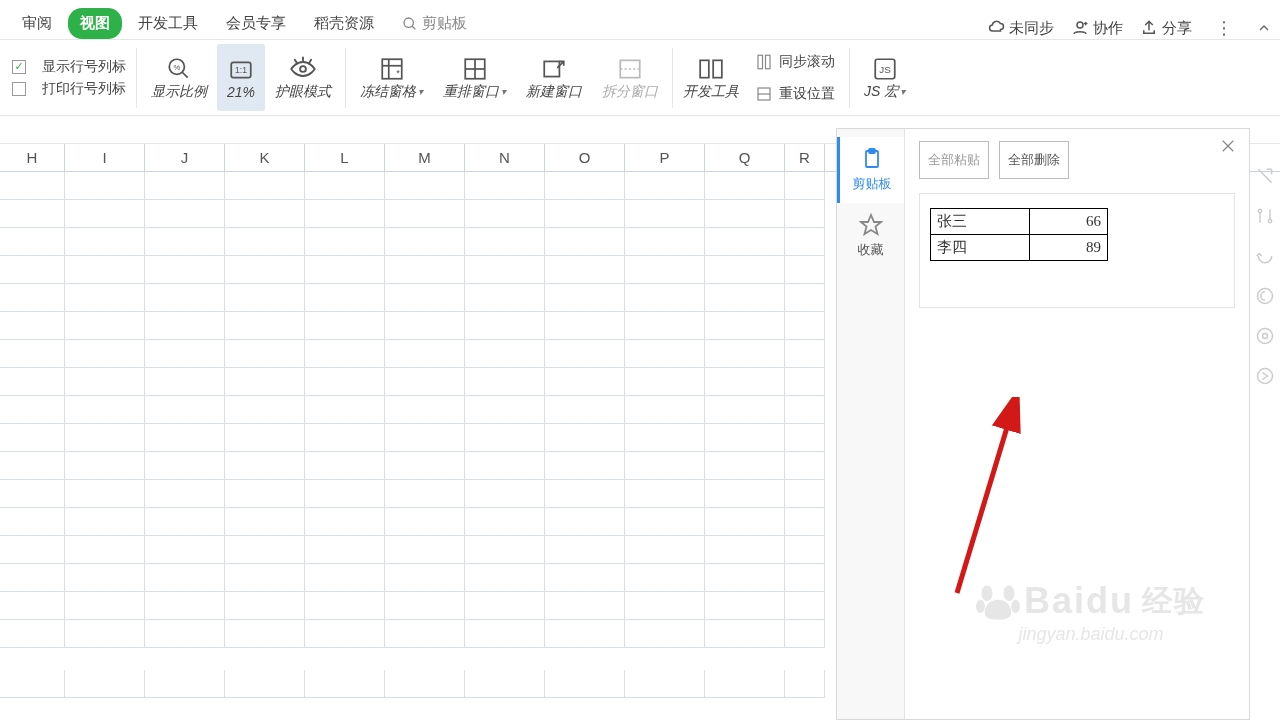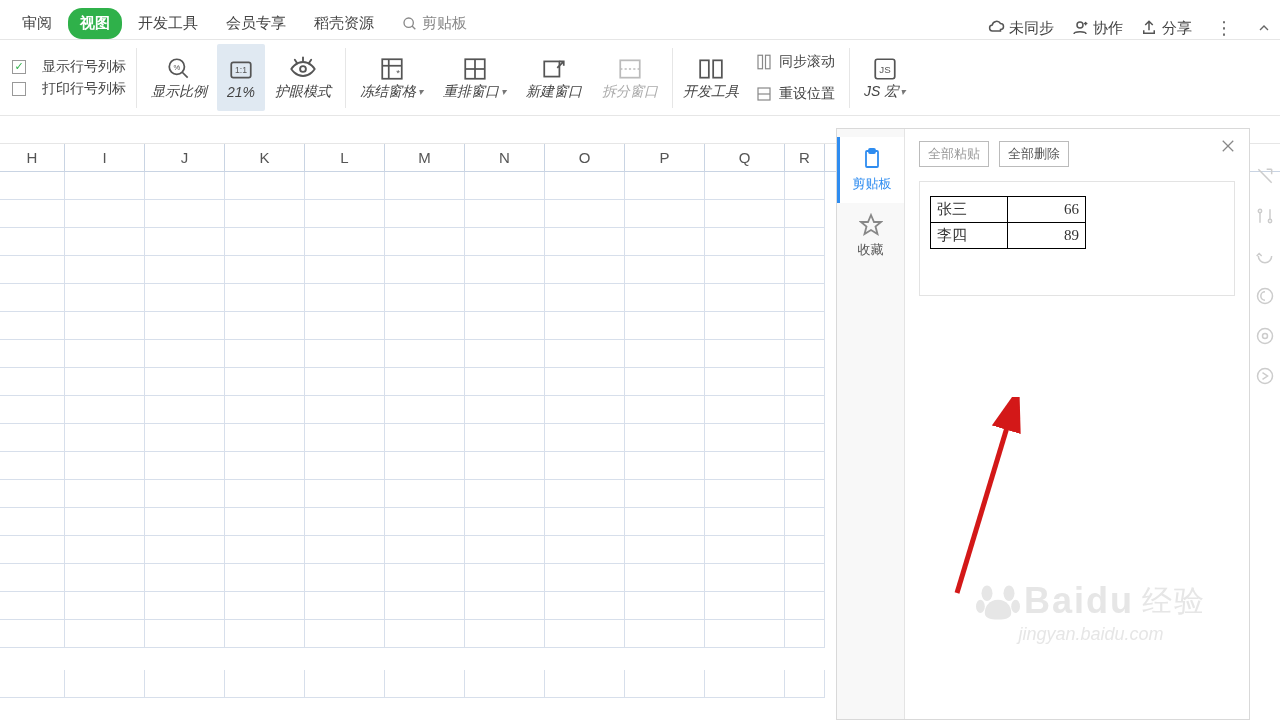--- a/index.html
+++ b/index.html
@@ -47,40 +47,40 @@
   .empty-gap { height: 22px; }
 
   
   .panel { position: absolute; top: 128px; left: 836px; width: 414px; height: 592px; background: #fff; border: 1px solid #d9d9d9; display:flex; }
   .panel-side { width: 68px; background: #f8f8f8; border-right: 1px solid #e4e4e4; display: flex; flex-direction: column; align-items: center; padding-top: 8px; }
   .side-item { width: 100%; display:flex; flex-direction:column; align-items:center; padding: 10px 0; font-size: 13px; color: #555; cursor:pointer; }
   .side-item.active { background: #fff; border-left: 3px solid #2e8cf0; color:#2e8cf0; }
   .side-item svg{width:24px;height:24px;margin-bottom:4px;}
   .panel-main { flex:1; padding: 12px 14px; position:relative; }
   .panel-btns { display:flex; gap:10px; margin-bottom:14px; }
-  .pbtn { border:1px solid #bbb; padding:3px 8px; font-size:13px; background:#fff; cursor:pointer; color:#555; }
+  .pbtn { border:1px solid #bbb; padding:9px 8px; font-size:13px; background:#fff; cursor:pointer; color:#555; }
   .pbtn.ghost{ color:#999; }
   .close-x { position:absolute; top:8px; right:12px; width:18px; height:18px; cursor:pointer; color:#888; }
-  .clip-table { border-collapse: collapse; width: 156px; margin-top:4px; }
+  .clip-table { border-collapse: collapse; width: 178px; margin-top:4px; }
   .clip-table td { border:1px solid #000; padding:3px 6px; font-size:15px; }
   .clip-table td.num { text-align:right; width:78px;font-family:Liberation Serif, serif; }
   .clip-frame{ border:1px solid #e3e3e3; padding:10px 10px 46px 10px; }
 
   
   .arrow { position:absolute; top:268px; left:46px; pointer-events:none; }
 
   
   .rstrip{ position:absolute; top:128px; right:0; width:30px; display:flex; flex-direction:column; align-items:center; gap:20px; padding-top:38px; }
   .rstrip .ic{ width:20px; height:20px; color:#bbb; cursor:pointer; }
 
   
   .watermark{ position:absolute; left:976px; top:580px; display:flex; flex-direction:column; align-items:center; color:#e6e6e6; pointer-events:none;}
   .watermark .bai{ font-size:36px; font-weight:700; letter-spacing:2px; display:flex; align-items:flex-end; gap:4px;}
   .watermark .paw{ width:44px; height:40px; }
-  .watermark .jing{ font-size:30px; font-weight:400; margin-left:4px;}
+  .watermark .jing{ font-size:30px; font-weight:700; margin-left:4px;}
   .watermark .url{ font-size:18px; font-style:italic; margin-top:2px;}
 </style>
 </head>
 <body>
 
 <div class="tabs">
   <div class="tab">审阅</div>
   <div class="tab active">视图</div>
   <div class="tab">开发工具</div>
   <div class="tab">会员专享</div>

